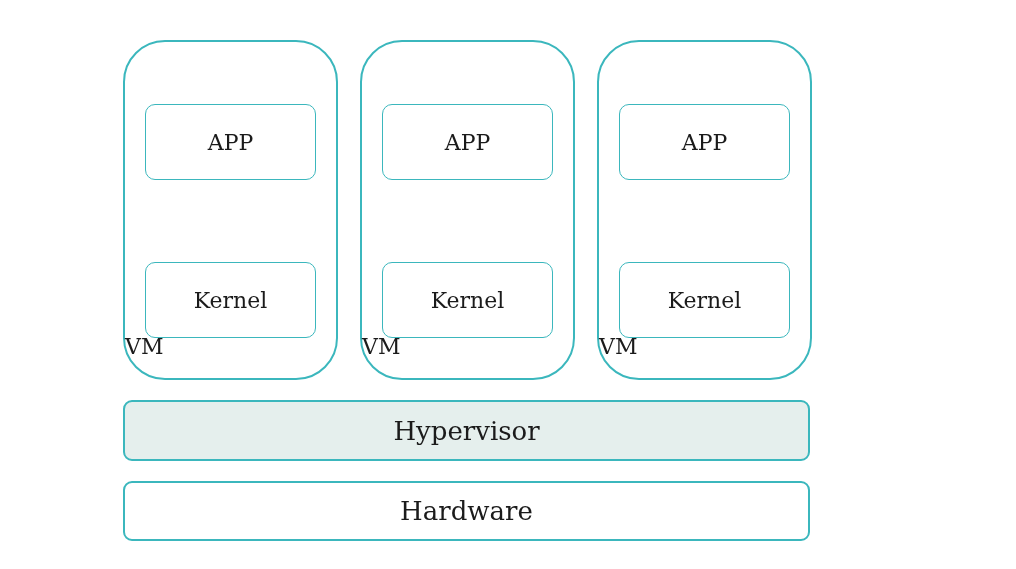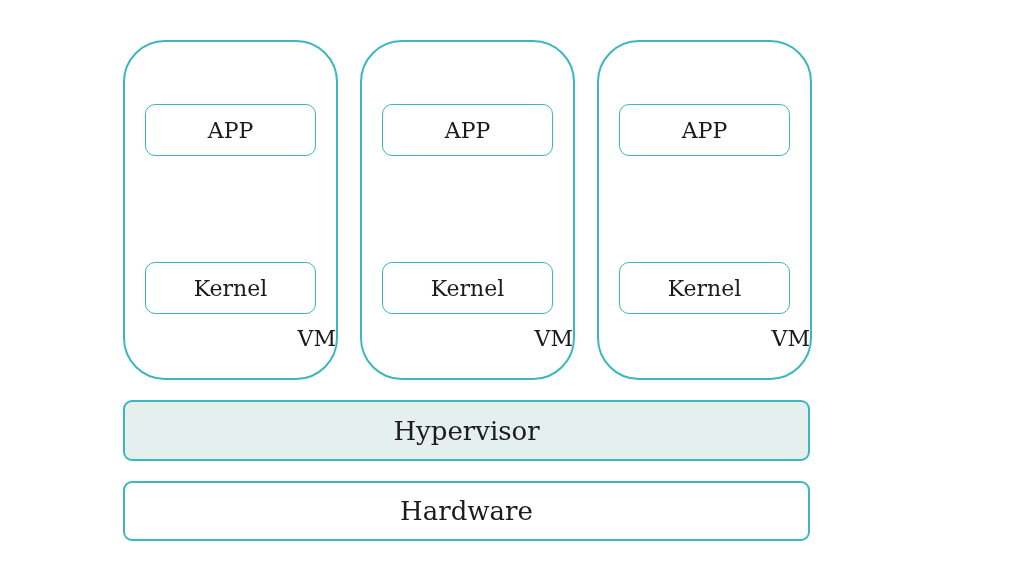--- a/index.html
+++ b/index.html
@@ -24,37 +24,37 @@
     border-radius: 42px;
     background: #ffffff;
   }
   .vm-1 { left: 123px; }
   .vm-2 { left: 360px; }
   .vm-3 { left: 597px; }
   .inner-box {
     position: absolute;
     left: 20px;
     width: 171px;
-    height: 52px;
+    height: 76px;
     border: 1.5px solid #3bb7bd;
     border-radius: 10px;
     background: #ffffff;
     display: flex;
     align-items: center;
     justify-content: center;
     font-size: 22px;
   }
   .app-box { top: 62px; }
   .kernel-box { top: 220px; justify-content: center; }
   .vm-label {
     position: absolute;
-    top: 284px;
+    top: 292px;
     left: 0;
     width: 100%;
-    text-align: right;
+    text-align: left;
     font-size: 22px;
   }
   .layer {
     position: absolute;
     left: 123px;
     width: 687px;
     border: 2px solid #3bb7bd;
     border-radius: 9px;
     display: flex;
     align-items: center;

